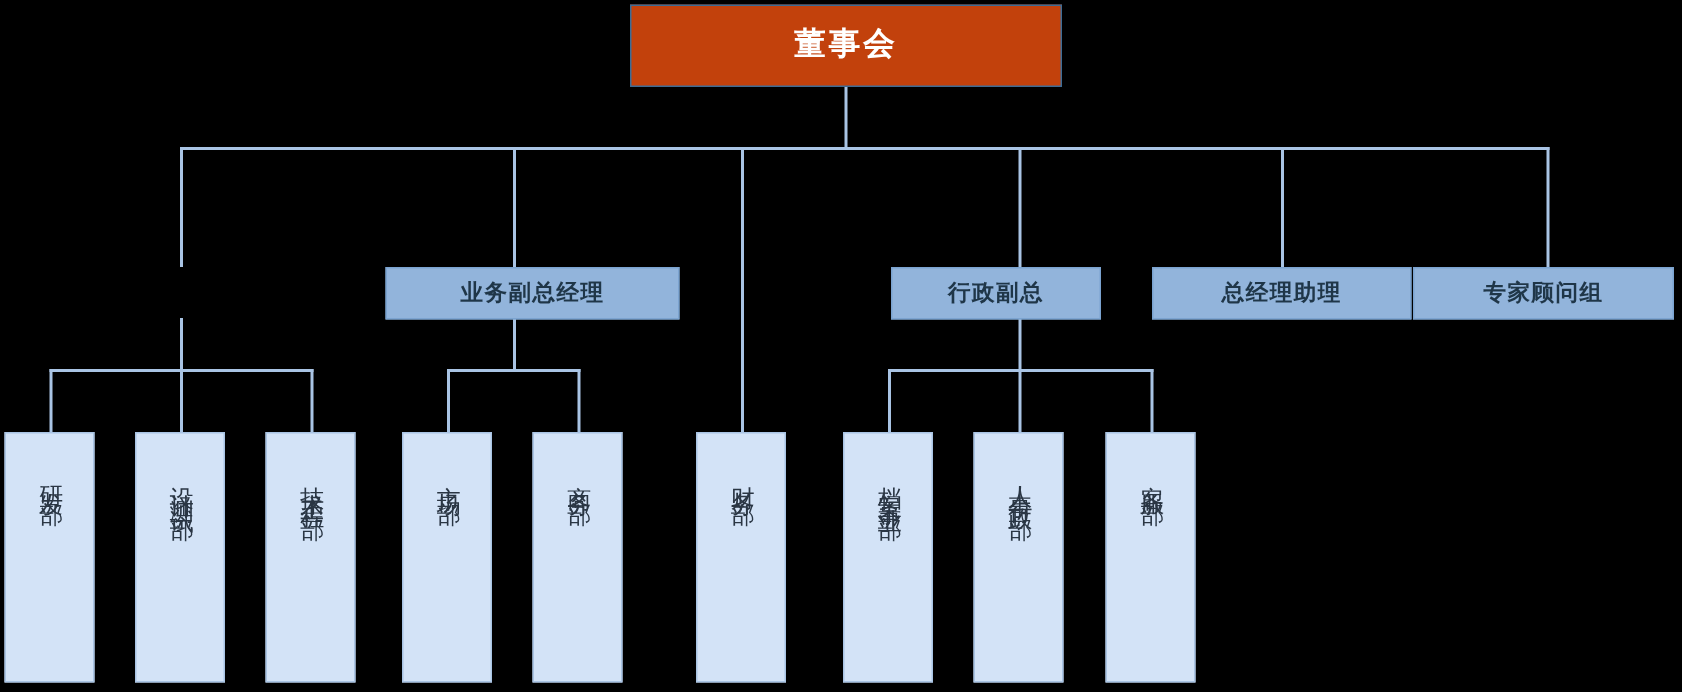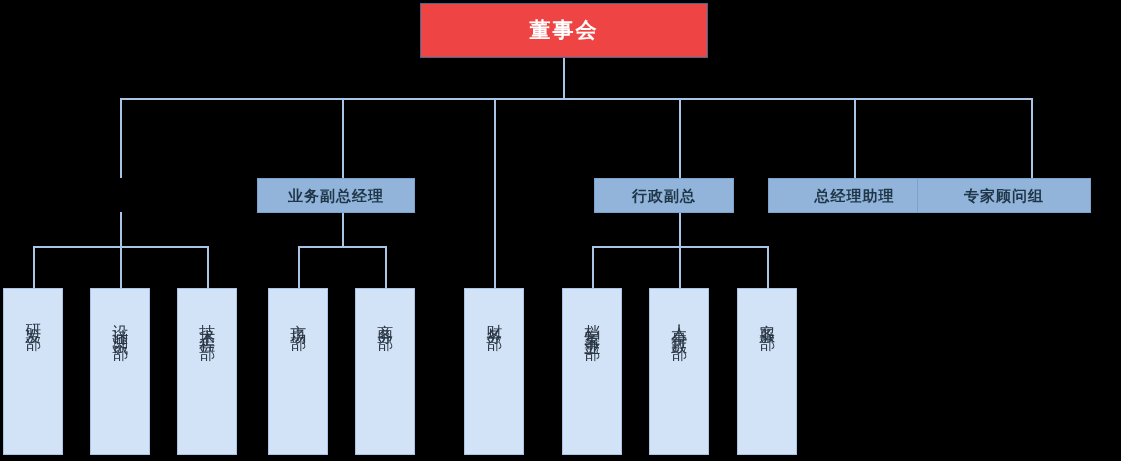--- a/index.html
+++ b/index.html
@@ -23,21 +23,21 @@
     justify-content: center;
     text-align: center;
   }
   .node-label {
     display: block;
     line-height: 1.28;
   }
 
   
   .lvl0 {
-    background: #ef4444;
+    background: #c2410c;
     border: 1px solid #3C6C96;
     color: #FFFFFF;
     font-size: 21px;
     font-weight: bold;
     letter-spacing: 2px;
   }
 
   
   .lvl1 {
     background: #92B4DB;
@@ -102,30 +102,30 @@
   <div class="conn conn-v" style="left:679px; top:212px; height:35px;"></div>
   <div class="conn conn-h" style="left:592px; top:246px; width:177px;"></div>
   <div class="conn conn-v" style="left:592px; top:246px; height:42px;"></div>
   <div class="conn conn-v" style="left:679px; top:246px; height:42px;"></div>
   <div class="conn conn-v" style="left:767px; top:246px; height:42px;"></div>
 
   <div class="node lvl0" style="left:420px; top:3px; width:288px; height:55px;">
     <span class="node-label">董事会</span>
   </div>
 
-  <div class="node lvl1" style="left:257px; top:178px; width:158px; height:35px;">
+  <div class="node lvl1" style="left:257px; top:178px; width:196px; height:35px;">
     <span class="node-label">业务副总经理</span>
   </div>
   <div class="node lvl1" style="left:594px; top:178px; width:140px; height:35px;">
     <span class="node-label">行政副总</span>
   </div>
   <div class="node lvl1" style="left:768px; top:178px; width:173px; height:35px;">
     <span class="node-label">总经理助理</span>
   </div>
-  <div class="node lvl1" style="left:917px; top:178px; width:174px; height:35px;">
+  <div class="node lvl1" style="left:942px; top:178px; width:174px; height:35px;">
     <span class="node-label">专家顾问组</span>
   </div>
 
   <div class="node lvl2" style="left:3px; top:288px; width:60px; height:167px;">
     <span class="node-label">研发部</span>
   </div>
   <div class="node lvl2" style="left:90px; top:288px; width:60px; height:167px;">
     <span class="node-label">设计测试部</span>
   </div>
   <div class="node lvl2" style="left:177px; top:288px; width:60px; height:167px;">

